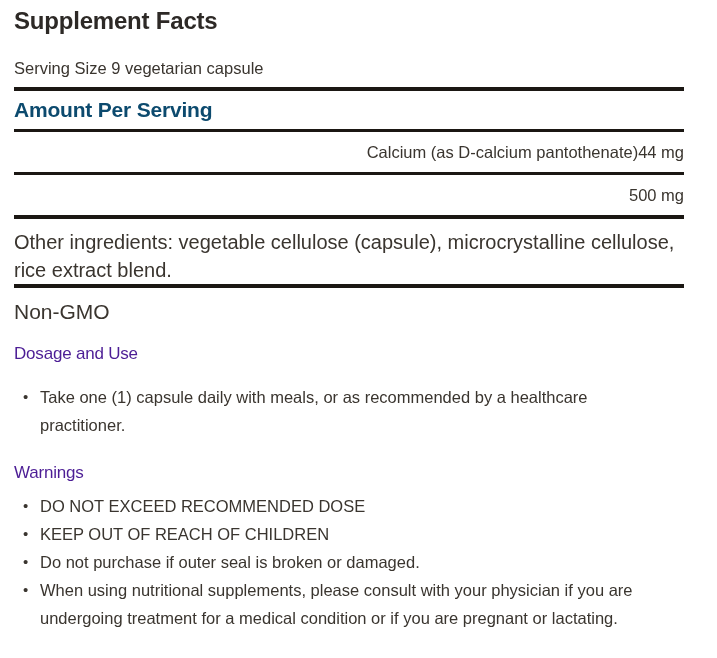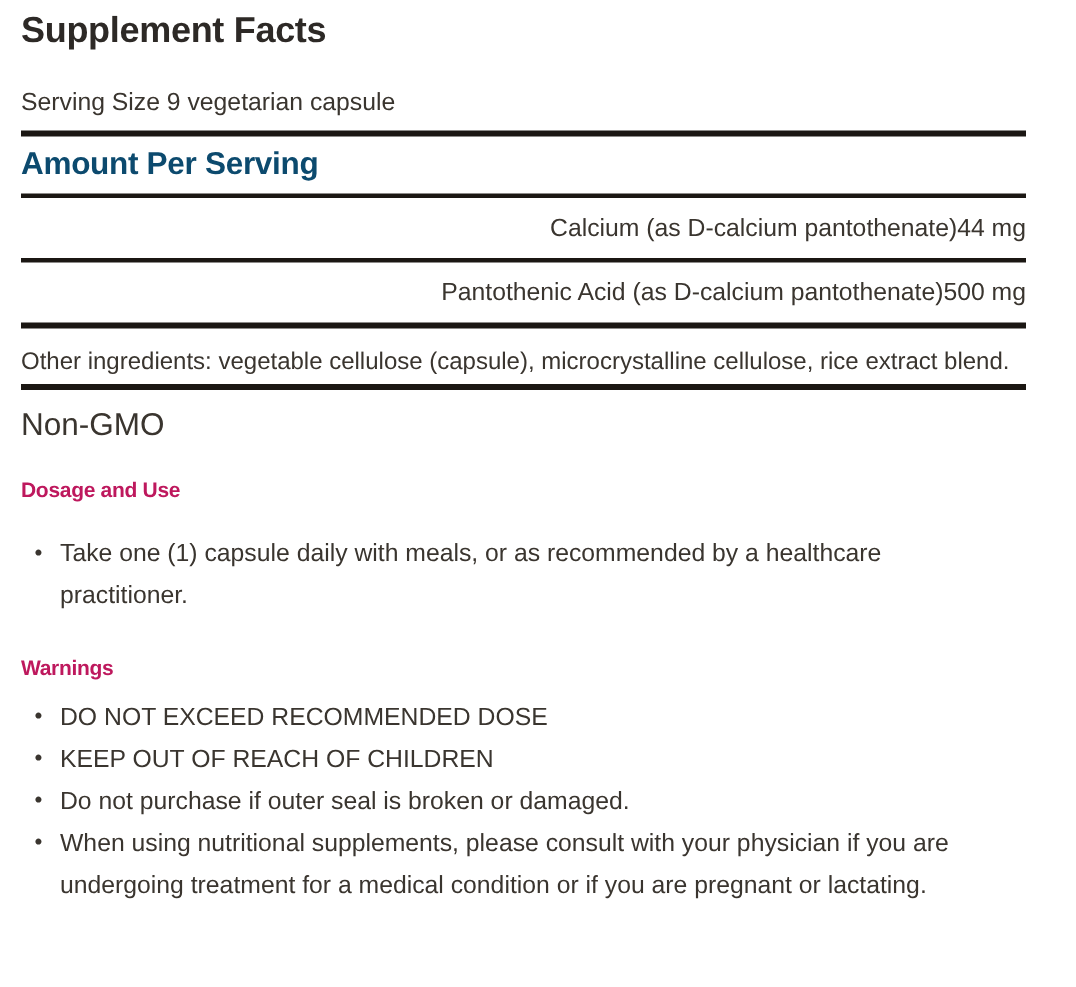--- a/index.html
+++ b/index.html
@@ -44,33 +44,33 @@
   .nutrient-row {
     display: flex;
     justify-content: flex-end;
     align-items: baseline;
     padding: 10px 0;
     font-size: 16.5px;
     line-height: 20px;
   }
   .other-ingredients {
     margin-top: 9px;
-    font-size: 16px;
+    font-size: 20px;
     line-height: 28px;
   }
   .non-gmo {
     margin-top: 14px;
     font-size: 21px;
     line-height: 20px;
   }
   .section-header {
-    font-size: 14px;
+    font-size: 17px;
     line-height: 20px;
-    font-weight: 700;
-    color: #be185d;
+    font-weight: 400;
+    color: #4c1d95;
     letter-spacing: -0.2px;
   }
   .dosage-header { margin-top: 22px; }
   .warnings-header { margin-top: 24px; }
   ul.bullet-list {
     list-style: none;
     margin: 0;
     padding: 0;
   }
   ul.dosage-list { margin-top: 19px; }
@@ -108,21 +108,20 @@
   <div class="rule rule-med rule-2"></div>
 
   <div class="nutrient-row">
     <span>Calcium (as D-calcium pantothenate)</span>
     <span>44 mg</span>
   </div>
 
   <div class="rule rule-med"></div>
 
   <div class="nutrient-row">
-    <span>Pantothenic Acid (as D-calcium pantothenate)</span>
     <span>500 mg</span>
   </div>
 
   <div class="rule rule-thick"></div>
 
   <div class="other-ingredients">Other ingredients: vegetable cellulose (capsule), microcrystalline cellulose, rice extract blend.</div>
 
   <div class="rule rule-thick"></div>
 
   <div class="non-gmo">Non-GMO</div>

